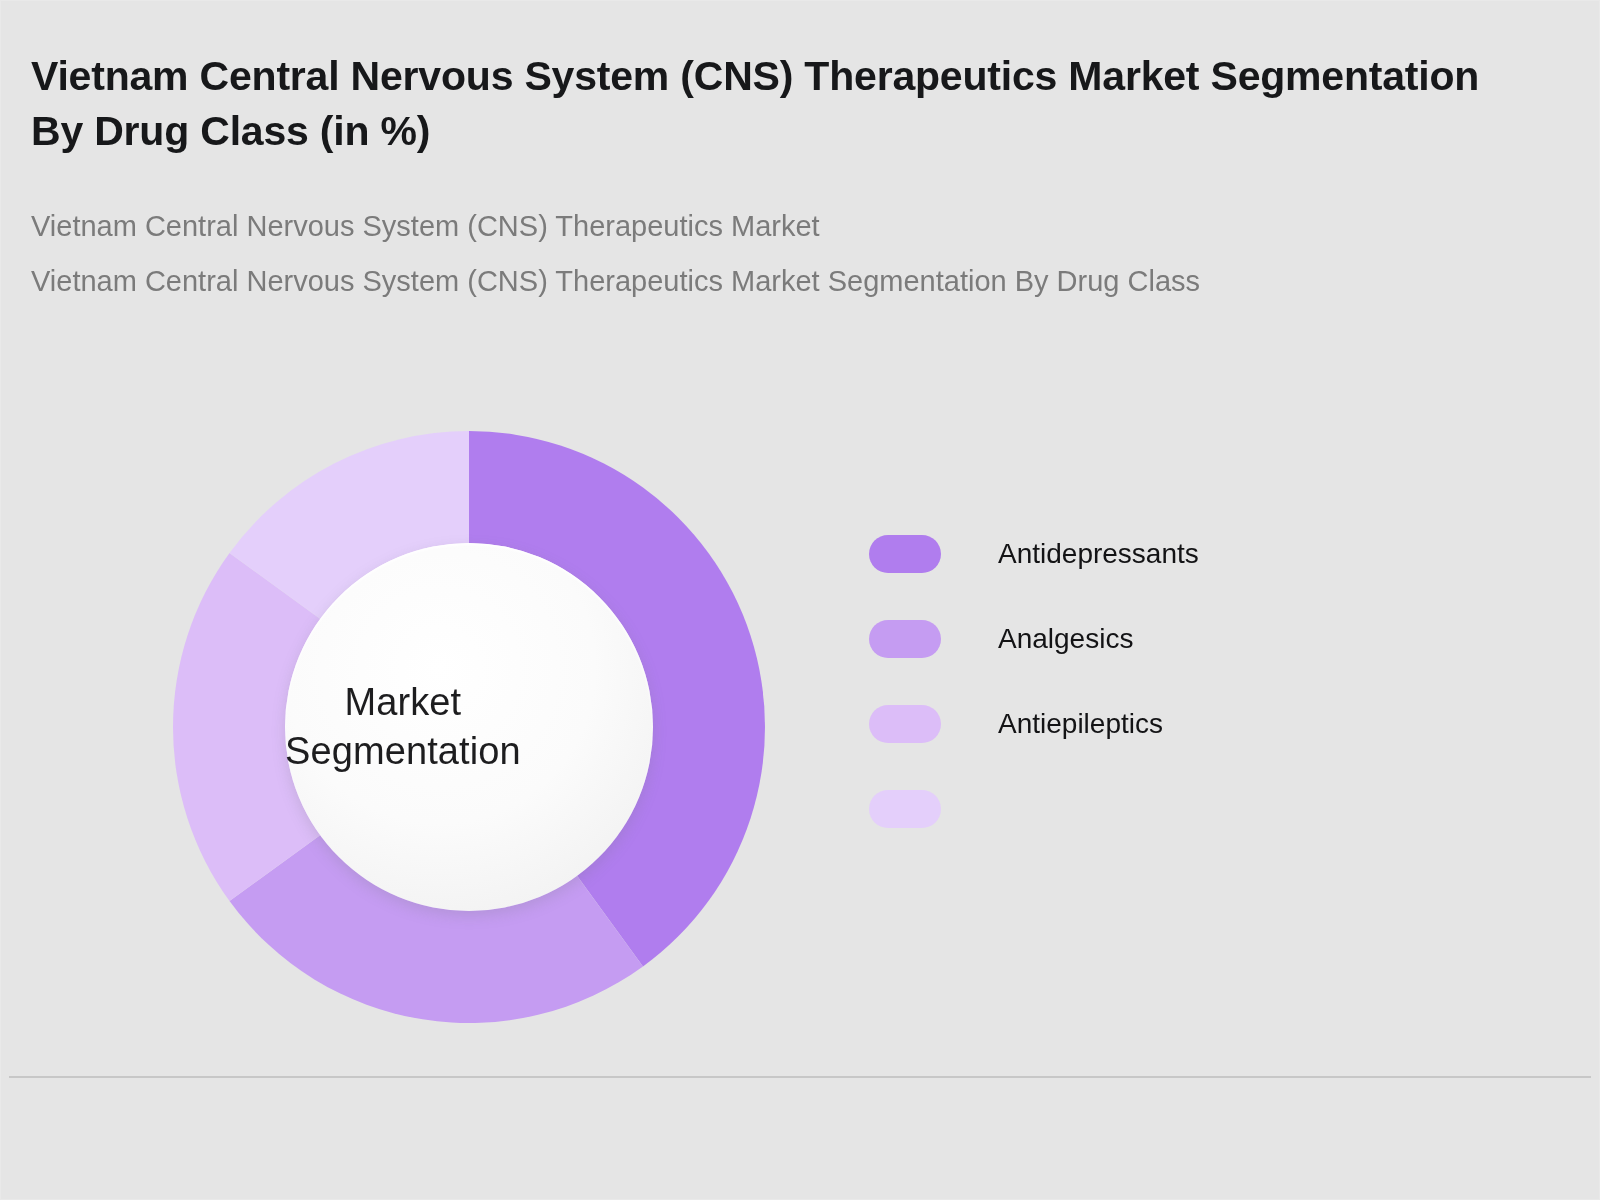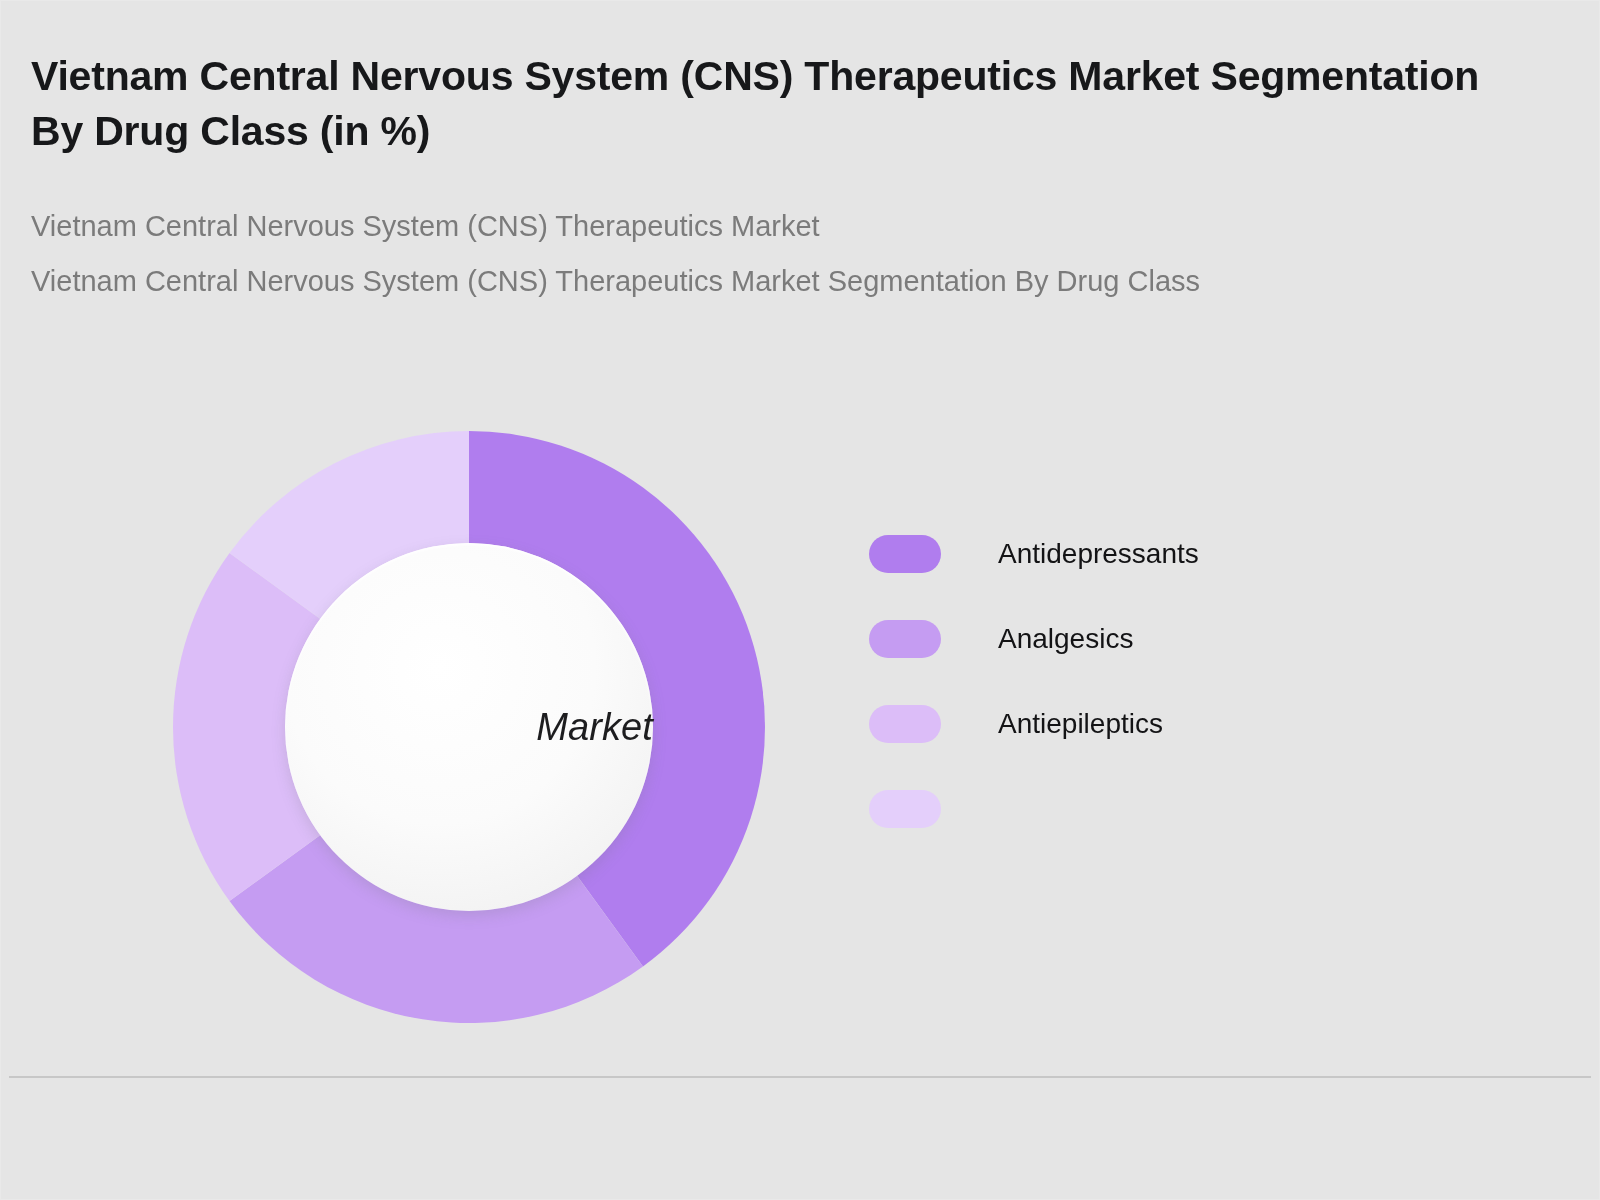--- a/index.html
+++ b/index.html
@@ -76,24 +76,23 @@
     left: 50%;
     top: 50%;
     width: 368px;
     height: 368px;
     margin-left: -184px;
     margin-top: -184px;
     border-radius: 50%;
     background: radial-gradient(circle at 42% 34%, #ffffff 0%, #fbfbfb 48%, #ededed 100%);
     box-shadow: 0 5px 14px rgba(120,120,130,0.22), inset 0 2px 3px rgba(255,255,255,0.95);
     display: flex;
-    align-items: flex-end;
+    align-items: flex-start;
     justify-content: center;
     flex-direction: column;
-    font-style: italic;
   }
   .hub-text {
     font-size: 38px;
     color: #1d1d1f;
     line-height: 1.28;
     text-align: center;
     font-weight: normal;
     letter-spacing: 0.1px;
   }
 
@@ -188,20 +187,21 @@
         <g id="donut-slices">
             <path d="M 296 296 L 296.00 0.00 A 296 296 0 0 1 469.98 535.47 Z" fill="#B07DEE"></path>
             <path d="M 296 296 L 469.98 535.47 A 296 296 0 0 1 56.53 469.98 Z" fill="#C59CF2"></path>
             <path d="M 296 296 L 56.53 469.98 A 296 296 0 0 1 56.53 122.02 Z" fill="#DCBDF8"></path>
             <path d="M 296 296 L 56.53 122.02 A 296 296 0 0 1 296.00 0.00 Z" fill="#E4CFFB"></path>
           </g>
       </svg>
       <div class="hub">
         <div class="hub-text">
           <span>Market</span><br>
+          <span>Segmentation</span>
         </div>
       </div>
     </div>
 
     <div class="legend" id="legend">
         <div class="legend-row">
           <span class="swatch" style="background: rgb(176, 125, 238);"></span>
           <span class="legend-label">Antidepressants</span>
         </div>
         <div class="legend-row">

